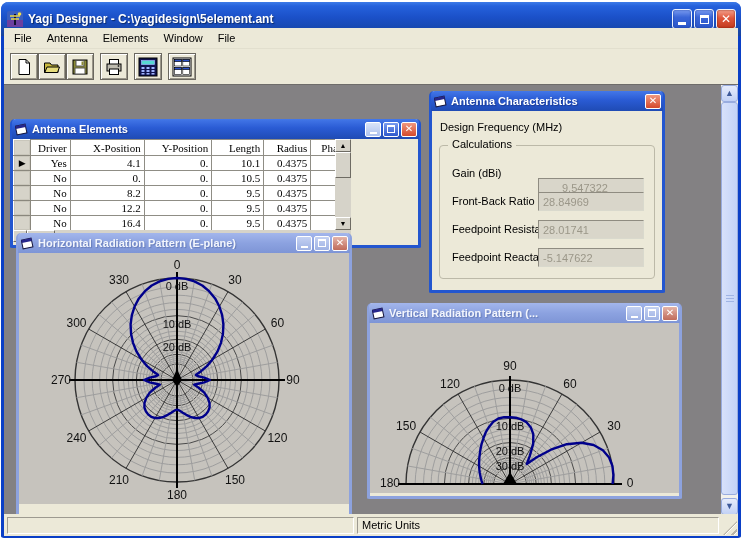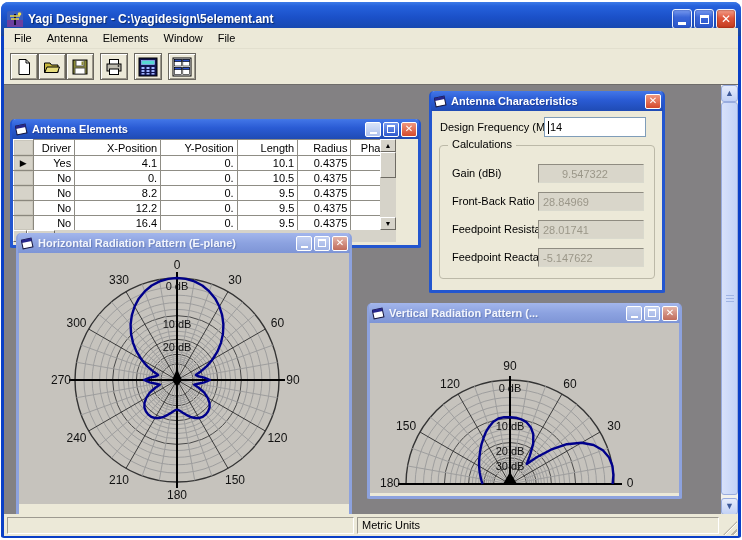--- a/index.html
+++ b/index.html
@@ -49,21 +49,21 @@
   .child-btn{width:16px;height:15px;border-radius:2px;border:1px solid #ffffff;margin-left:2px;
     display:flex;align-items:center;justify-content:center;color:#fff;font-size:10px;line-height:1;
     background:linear-gradient(180deg,#7A9BEF,#2E59CC);}
   .child-btn.pale{background:linear-gradient(180deg,#D9E3F8,#AEC2EE);}
   .child-btn.close{background:linear-gradient(180deg,#F0987F,#D4492C);}
   .mdi-window.inactive .child-btn{background:linear-gradient(180deg,#C4D1F2,#9FB2E4);}
   .mdi-window.inactive .child-btn.close{background:linear-gradient(180deg,#E4B4A8,#C06B5B);}
   .child-btn .glyph-min{width:7px;height:2px;margin-top:8px;}
   .child-btn .glyph-max{width:8px;height:8px;border-width:1px;border-top-width:2px;}
   
-  .grid-client{position:relative;background:#fff;width:383px;height:103px;overflow:hidden;}
+  .grid-client{position:relative;background:#fff;width:338px;height:103px;overflow:hidden;font-family:Liberation Serif, serif;}
   table.grid{border-collapse:collapse;table-layout:fixed;font-size:11px;}
   table.grid th,table.grid td{border:1px solid #8f8d85;padding:0 3px;height:15px;overflow:hidden;
     white-space:nowrap;text-align:right;font-weight:normal;color:#000;background:#fff;}
   table.grid thead th{height:16px;}
   table.grid .rowhdr{background:#D6D3C9;border-color:#fff #8a877d #8a877d #fff;box-shadow:inset 0 0 0 1px #c9c6bb;
     text-align:center;font-size:9px;color:#000;}
   
   .clsb{position:absolute;background:#D6D3C9;font-size:7px;color:#000;}
   .clsb .arr{position:absolute;width:14px;height:100%;background:#D6D3C9;border:1px solid;
     border-color:#fff #6e6b63 #6e6b63 #fff;text-align:center;line-height:11px;}
@@ -293,29 +293,25 @@
           <rect x="1" y="2" width="10" height="3" fill="#26268C"></rect>
             </g>
         </svg>
         <span class="child-title">Antenna Characteristics</span>
         <div class="child-btn close">
             <span>✕</span>
           </div>
       </div>
       <div class="chars-client">
         <span class="field-label" style="left:8px;top:10px;">Design Frequency (MHz)</span>
-        <div class="textbox" style="left:112px;top:6px;width:102px;">
-          <span class="caret"></span>
-          <span>14</span>
-        </div>
         <div class="groupbox">
           <span class="groupbox-label">Calculations</span>
           <div>
               <span class="field-label" style="left: 12px; top: 21px;">Gain (dBi)</span>
-              <div class="disabled-box" style="top: 18px; padding-left: 23px;">9.547322</div>
+              <div class="disabled-box" style="top: 32px; padding-left: 23px;">9.547322</div>
               <span class="field-label" style="left: 12px; top: 49px;">Front-Back Ratio</span>
               <div class="disabled-box" style="top: 46px;">28.84969</div>
               <span class="field-label" style="left: 12px; top: 77px;">Feedpoint Resistance</span>
               <div class="disabled-box" style="top: 74px;">28.01741</div>
               <span class="field-label" style="left: 12px; top: 105px;">Feedpoint Reactance</span>
               <div class="disabled-box" style="top: 102px;">-5.147622</div>
             </div>
         </div>
       </div>
     </div>

